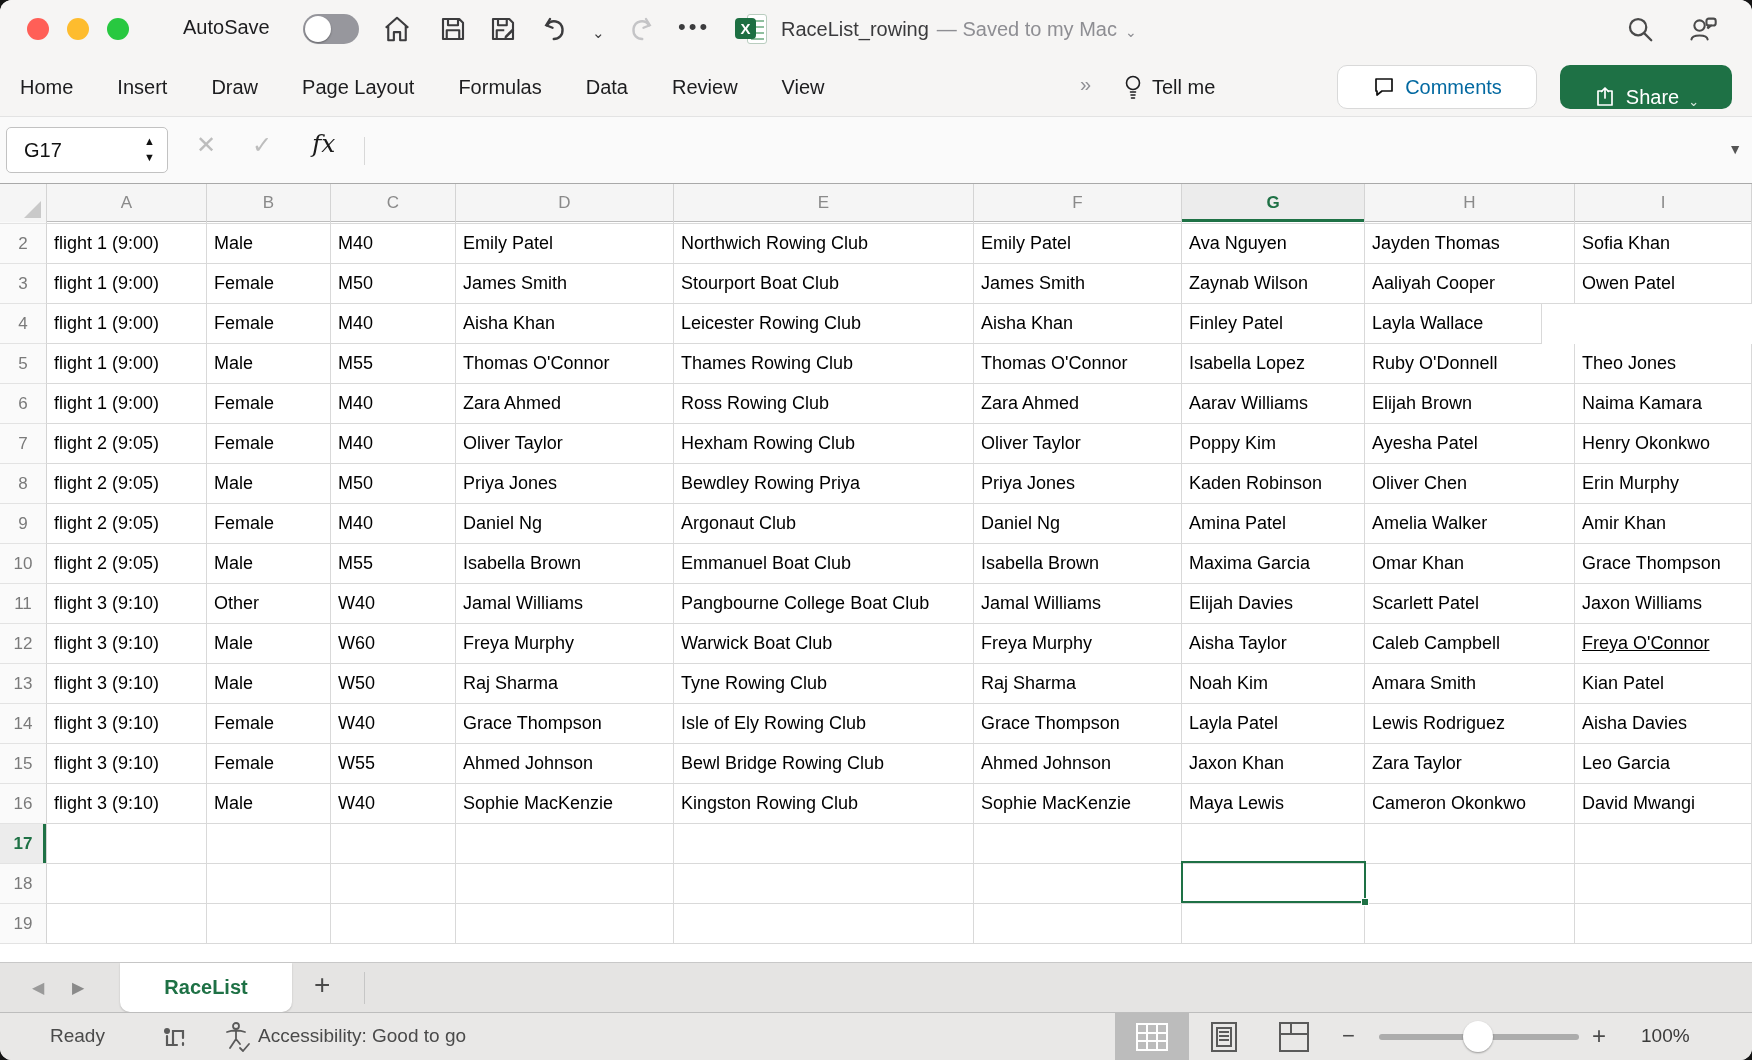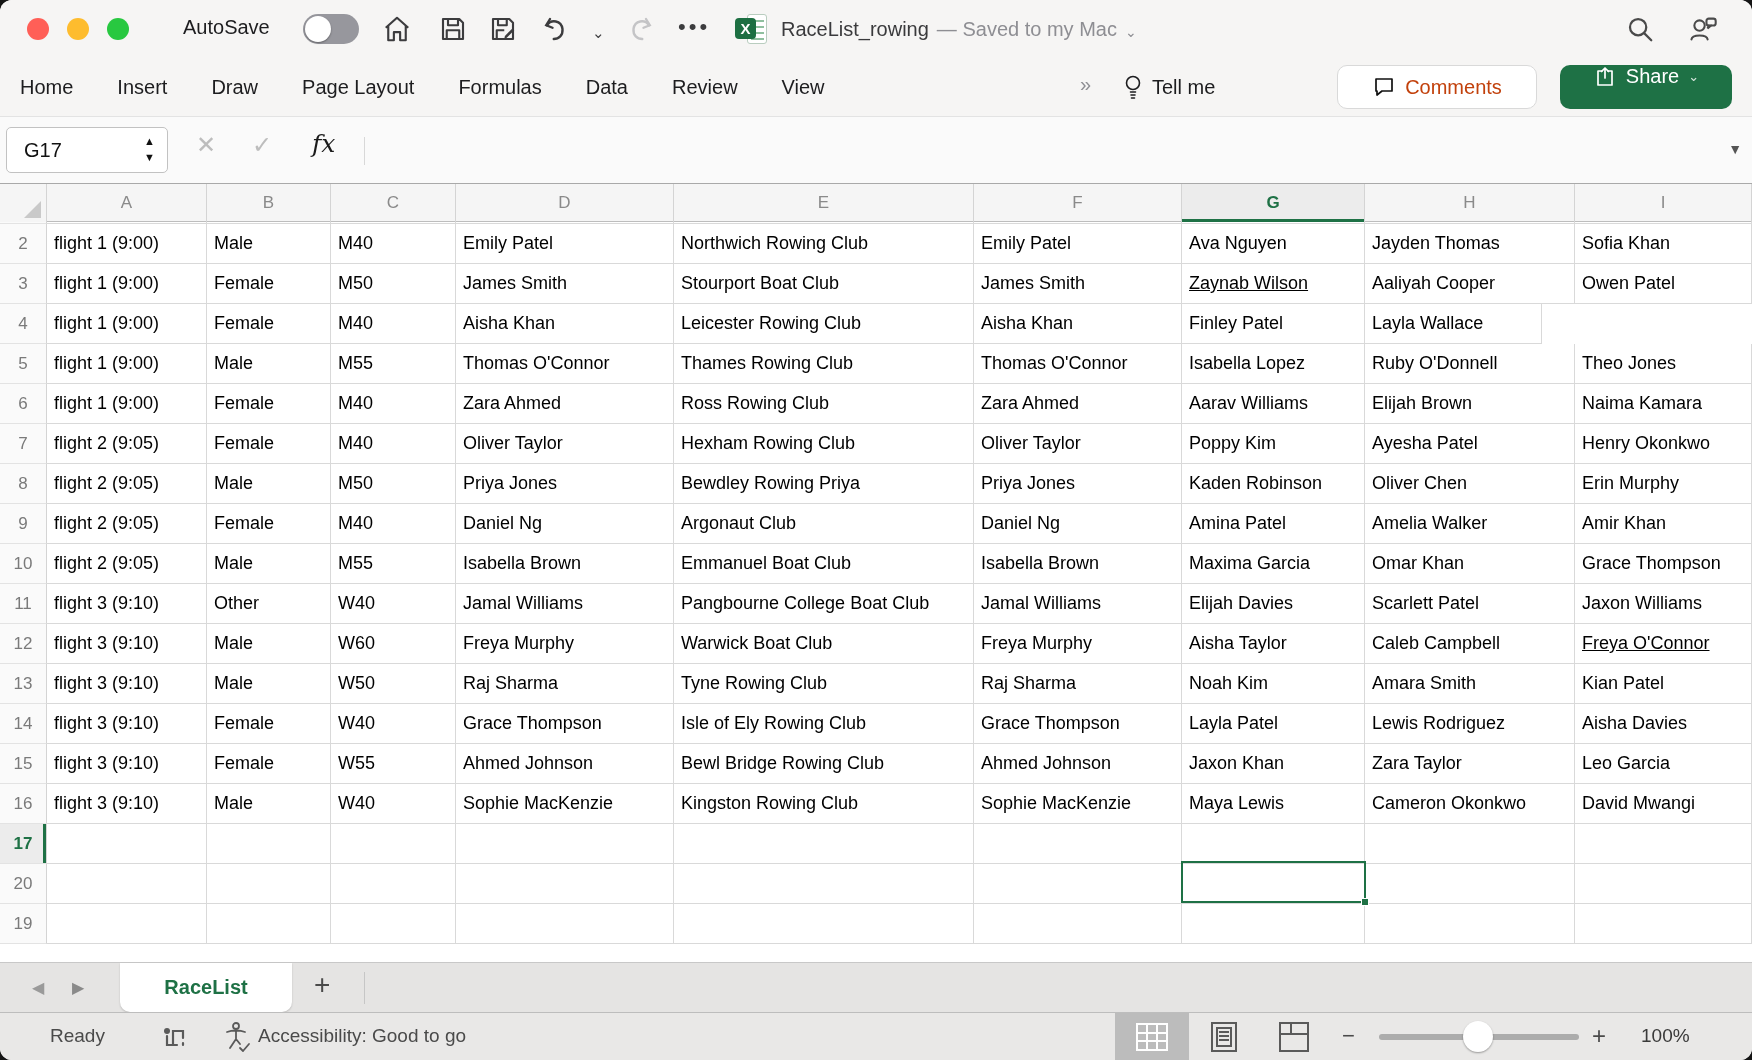--- a/index.html
+++ b/index.html
@@ -32,22 +32,22 @@
   #doc-status { font-size:20px; color:#8E8E93; margin-left:8px; }
   #title-chevron { font-size:14px; color:#8E8E93; margin-left:8px; padding-top:6px; }
   #search-icon { left:1625px; }
   #people-icon { left:1688px; }
   
   #ribbon { position:absolute; left:0; top:58px; width:1752px; height:58px; background:#F6F5F4; }
   #ribbon-tabs { position:absolute; left:20px; top:0; height:58px; display:flex; align-items:center; gap:44px; }
   .ribbon-tab { font-size:20px; color:#1d1d1f; white-space:nowrap; }
   #ribbon-overflow { position:absolute; left:1080px; top:15px; font-size:20px; color:#8E8E93; }
   #tellme { position:absolute; left:1122px; top:0; height:58px; display:flex; align-items:center; gap:8px; font-size:20px; color:#1d1d1f; }
-  #comments-btn { position:absolute; left:1337px; top:7px; width:200px; height:44px; background:#fff; border:1px solid #D9D9D9; border-radius:10px; display:flex; align-items:center; justify-content:center; gap:9px; font-size:20px; color:#c2410c; }
-  #share-btn { position:absolute; left:1560px; top:7px; width:172px; height:44px; background:#1E7145; border-radius:10px; display:flex; align-items:flex-start; justify-content:center; gap:9px; font-size:20px; color:#fff; }
+  #comments-btn { position:absolute; left:1337px; top:7px; width:200px; height:44px; background:#fff; border:1px solid #D9D9D9; border-radius:10px; display:flex; align-items:center; justify-content:center; gap:9px; font-size:20px; color:#0369a1; }
+  #share-btn { position:absolute; left:1560px; top:7px; width:172px; height:44px; background:#1E7145; border-radius:10px; display:flex; align-items:flex-end; justify-content:center; gap:9px; font-size:20px; color:#fff; }
   #share-chevron { font-size:13px; padding-top:4px; color:#d9e8df; }
   
   #formulabar { position:absolute; left:0; top:116px; width:1752px; height:68px; background:#FAFAFA; border-top:1px solid #E3E3E3; border-bottom:1px solid #A9A9A9; }
   #namebox { position:absolute; left:6px; top:10px; width:162px; height:46px; background:#fff; border:1px solid #C2C2C2; border-radius:5px; }
   #namebox-value { position:absolute; left:17px; top:11px; font-size:20px; color:#111; }
   #namebox-stepper { position:absolute; right:12px; top:6px; display:flex; flex-direction:column; gap:2px; color:#111; }
   #namebox-stepper span { font-size:11px; line-height:14px; }
   #fb-cancel { position:absolute; left:196px; top:14px; font-size:24px; color:#BDBDBD; }
   #fb-accept { position:absolute; left:252px; top:14px; font-size:24px; color:#BDBDBD; }
   #fb-fx { position:absolute; left:312px; top:12px; font-family:"DejaVu Serif","Liberation Serif",serif; font-style:italic; font-size:25px; color:#1b1b1b; }
@@ -260,21 +260,21 @@
           <div class="cell" style="width: 177px;">Sofia Khan</div>
         </div>
         <div class="gridrow">
           <div class="rowheader">3</div>
           <div class="cell" style="width: 160px;">flight 1 (9:00)</div>
           <div class="cell" style="width: 124px;">Female</div>
           <div class="cell" style="width: 125px;">M50</div>
           <div class="cell" style="width: 218px;">James Smith</div>
           <div class="cell" style="width: 300px;">Stourport Boat Club</div>
           <div class="cell" style="width: 208px;">James Smith</div>
-          <div class="cell" style="width: 183px; text-decoration: underline;">Zaynab Wilson</div>
+          <div class="cell" style="width: 183px;">Zaynab Wilson</div>
           <div class="cell" style="width: 210px;">Aaliyah Cooper</div>
           <div class="cell" style="width: 177px;">Owen Patel</div>
         </div>
         <div class="gridrow">
           <div class="rowheader">4</div>
           <div class="cell" style="width: 160px;">flight 1 (9:00)</div>
           <div class="cell" style="width: 124px;">Female</div>
           <div class="cell" style="width: 125px;">M40</div>
           <div class="cell" style="width: 218px;">Aisha Khan</div>
           <div class="cell" style="width: 300px;">Leicester Rowing Club</div>
@@ -432,21 +432,21 @@
           <div class="cell" style="width: 124px;"></div>
           <div class="cell" style="width: 125px;"></div>
           <div class="cell" style="width: 218px;"></div>
           <div class="cell" style="width: 300px;"></div>
           <div class="cell" style="width: 208px;"></div>
           <div class="cell" style="width: 183px;"></div>
           <div class="cell" style="width: 210px;"></div>
           <div class="cell" style="width: 177px;"></div>
         </div>
         <div class="gridrow">
-          <div class="rowheader">20</div>
+          <div class="rowheader">18</div>
           <div class="cell" style="width: 160px;"></div>
           <div class="cell" style="width: 124px;"></div>
           <div class="cell" style="width: 125px;"></div>
           <div class="cell" style="width: 218px;"></div>
           <div class="cell" style="width: 300px;"></div>
           <div class="cell" style="width: 208px;"></div>
           <div class="cell" style="width: 183px;"></div>
           <div class="cell" style="width: 210px;"></div>
           <div class="cell" style="width: 177px;"></div>
         </div>

